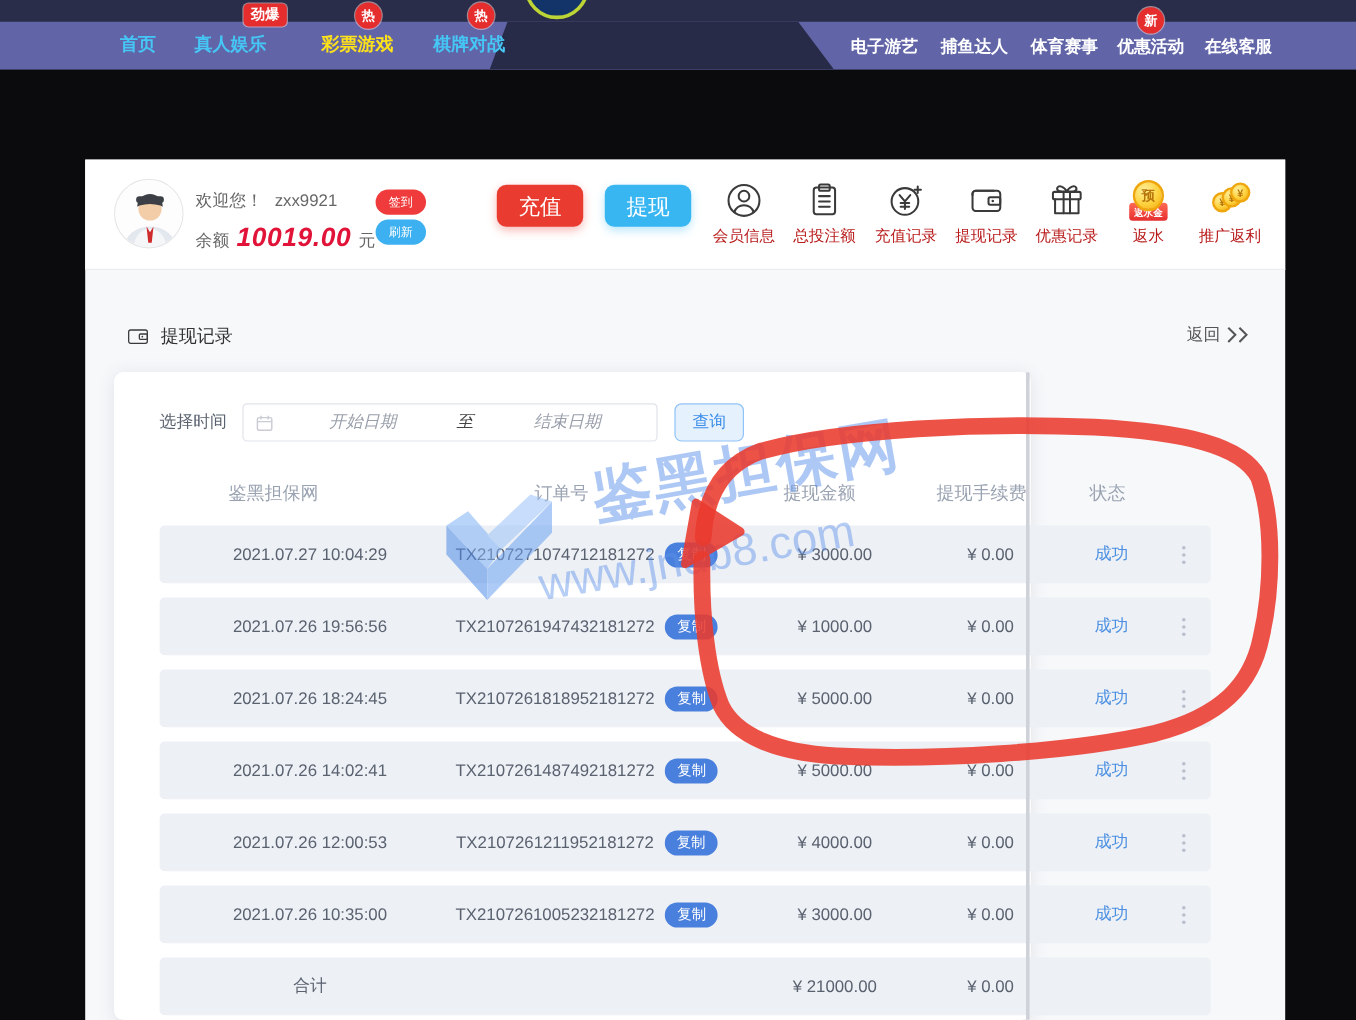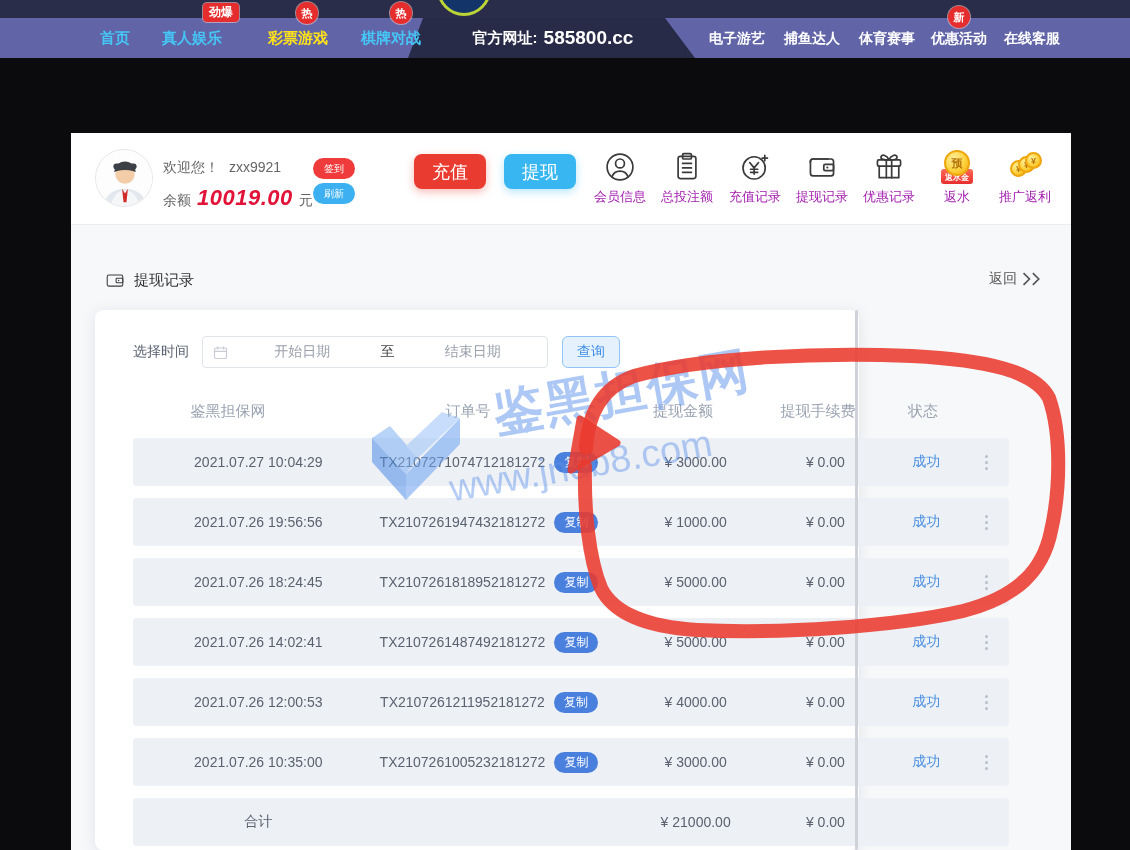--- a/index.html
+++ b/index.html
@@ -44,21 +44,21 @@
     font-size:10px; display:flex; align-items:center; justify-content:center; cursor:pointer; }
   .pill-signin { top:25px; background:#ef3b3b; }
   .pill-refresh { top:50px; background:#3cb0f0; }
   .big-btn { position:absolute; top:21px; width:72px; height:35px; border:none; border-radius:8px;
     color:#fff; font-size:18px; cursor:pointer; font-family:inherit;text-align:center; }
   .btn-recharge { left:343px; background:#e93b30; box-shadow:0 3px 8px rgba(233,59,48,.35); }
   .btn-withdraw { left:433px; background:#38b6f2; box-shadow:0 3px 8px rgba(56,182,242,.35); }
   .qm-item { position:absolute; top:17px; width:62px; height:60px; display:flex; flex-direction:column;
     align-items:center; cursor:pointer; }
   .qm-icon { width:34px; height:34px; display:flex; align-items:center; justify-content:center; position:relative; }
-  .qm-label { margin-top:4px; font-size:13px; color:#a21caf; white-space:nowrap; }
+  .qm-label { margin-top:4px; font-size:13px; color:#b91c1c; white-space:nowrap; }
   .lineicon { stroke:#3a3a3a; stroke-width:1.9; fill:none; stroke-linecap:round; stroke-linejoin:round; }
   
   .rebate-box { position:absolute; left:1px; bottom:0; width:32px; height:15px; border-radius:3px;
     background:linear-gradient(#ff6a55,#e62e2e); color:#fff; font-size:8px; font-weight:bold;
     display:flex; align-items:flex-end; justify-content:center; padding-bottom:1px; }
   .coin { border-radius:50%; background:radial-gradient(circle at 35% 30%,#ffef9a,#fdd23e 55%,#f2a60d);
     border:2px solid #efa50c; color:#b77408; font-weight:bold; display:flex; align-items:center; justify-content:center; }
   .coin-big { position:absolute; left:4px; top:0; width:26px; height:26px; font-size:11px; z-index:2; }
   .coin-s { position:absolute; width:17px; height:17px; font-size:9px; }
   
@@ -68,21 +68,21 @@
   .back-link { position:absolute; right:28px; top:2px; display:flex; align-items:center; gap:4px;
     font-size:14px; color:#555; cursor:pointer; }
   
   .card { position:absolute; left:24px; top:177px; width:764px; height:540px; background:#fff;
     border-radius:8px; box-shadow:0 2px 14px rgba(90,100,120,.14); }
   .card::after { content:""; position:absolute; right:1px; top:0; width:3px; height:100%;
     background:#cfd2d8; border-radius:2px; }
   .filter-row { position:absolute; left:38px; top:26px; display:flex; align-items:center; }
   .filter-label { font-size:14px; color:#5a6270; }
   .date-input { width:346px; height:32px; margin-left:13px; border:1px solid #dfe3ea; border-radius:4px;
-    background:#fff; display:flex; align-items:center; font-size:14px; color:#9aa0ab; cursor:text; }
+    background:#fff; display:flex; align-items:center; font-size:14px; color:#9aa0ab; cursor:text;font-style:italic; }
   .date-input .cal { margin-left:10px; display:flex; }
   .date-input .ph { flex:1; text-align:center; }
   .date-input .to { color:#444; padding:0 4px; }
   .query-btn { margin-left:14px; width:58px; height:32px; background:#e6f1fe; border:1px solid #90c3f8;
     border-radius:6px; color:#3b8de8; font-size:14px; cursor:pointer; font-family:inherit; }
   
   .table { position:absolute; left:38px; top:85px; width:876px; }
   .t-head { display:flex; align-items:center; height:33px; margin-bottom:10px; color:#9aa3b2; font-size:15px; }
   .t-row { display:flex; align-items:center; height:48px; margin-bottom:12px; background:#edf0f5;
     border-radius:4px; font-size:14px; color:#5a6270;padding-left:34px; }
@@ -125,24 +125,20 @@
   </div>
   <div class="nav-item nav-cyan" style="left:391px">
     <span>棋牌对战</span>
   </div>
 
   <div class="badge-rect" style="left:203px; top:-15px;">劲爆</div>
   <div class="badge-round" style="left:296px; top:-16px;">热</div>
   <div class="badge-round" style="left:390px; top:-16px;">热</div>
   <div class="badge-round" style="left:948px; top:-12px;">新</div>
 
-  <div class="nav-official">
-    <span class="lbl">官方网址:</span>
-    <span class="url">585800.cc</span>
-  </div>
 
   <div class="nav-item nav-white" style="left:737px">
     <span>电子游艺</span>
   </div>
   <div class="nav-item nav-white" style="left:812px">
     <span>捕鱼达人</span>
   </div>
   <div class="nav-item nav-white" style="left:887px">
     <span>体育赛事</span>
   </div>

